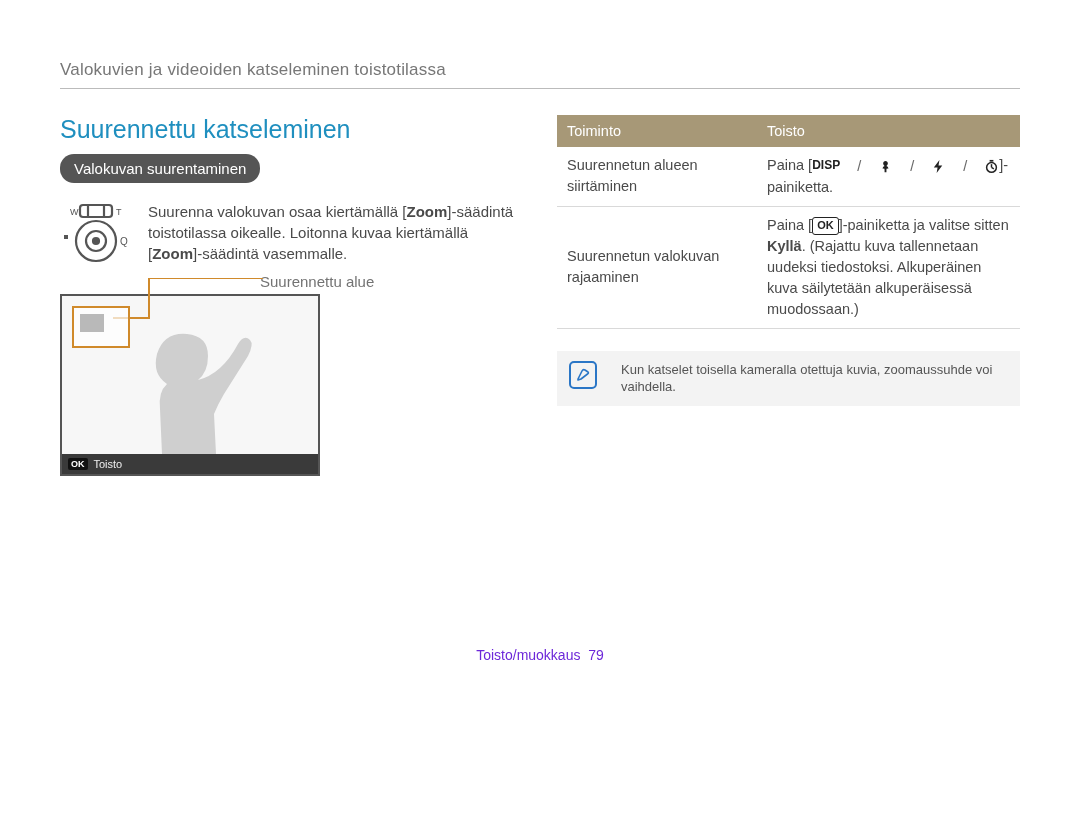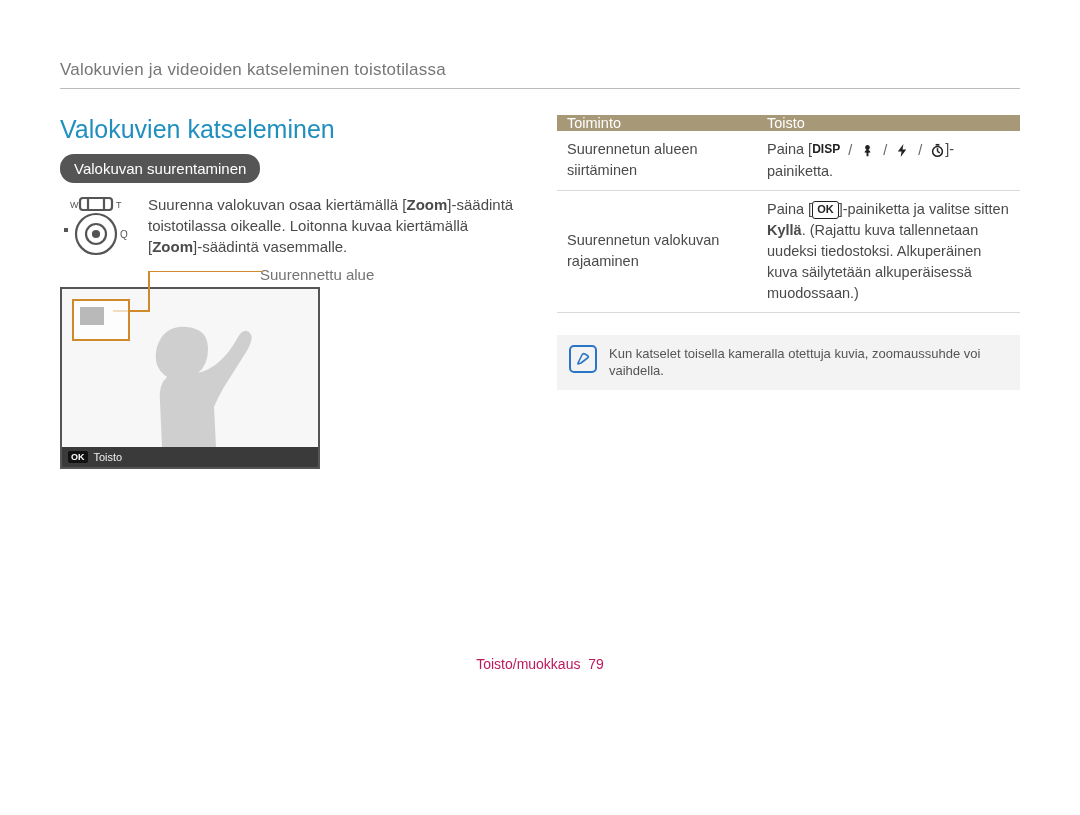--- a/index.html
+++ b/index.html
@@ -47,21 +47,21 @@
     margin: 0 0 18px 0;
     line-height: 1.35;
   }
   .pill {
     display: inline-block;
     background: #555;
     color: #fff;
     border-radius: 14px;
     padding: 6px 14px;
     font-size: 15px;
-    margin-bottom: 11px;
+    margin-bottom: 18px;
   }
   .zoom-row {
     display: flex;
     gap: 16px;
     align-items: flex-start;
     margin-bottom: 8px;
   }
   .zoom-dial {
     flex: 0 0 auto;
   }
@@ -141,93 +141,93 @@
   table.ops {
     border-collapse: collapse;
     width: 100%;
     font-size: 14.5px;
   }
   table.ops th {
     background: #a79877;
     color: #fff;
     text-align: left;
     font-weight: 400;
-    padding: 0 10px;
+    padding: 8px 10px;
   }
   table.ops td {
     padding: 8px 10px;
     border-bottom: 1px solid #d9d9d9;
     vertical-align: middle;
     line-height: 1.45;
   }
   table.ops tr:last-child td { border-bottom: 1px solid #d9d9d9; }
   table.ops td.fn { width: 180px; }
 
   .btn-inline {
     display: inline-flex;
     align-items: center;
     vertical-align: middle;
-    gap: 8px;
+    gap: 17px;
   }
   .chip {
     font-family: Arial, sans-serif;
     font-weight: bold;
     font-size: 12px;
     color: #222;
   }
   .sep { color:#666; }
   .icon {
     width: 15px; height: 15px;
     display: inline-block;
     vertical-align: middle;
   }
 
   .note {
     margin-top: 22px;
     background: #f3f3f3;
     padding: 10px 12px 10px 12px;
     display: flex;
-    gap: 12px;
+    gap: 24px;
     align-items: flex-start;
     font-size: 13px;
     line-height: 1.35;
     color: #555;
   }
   .note .note-icon {
     flex: 0 0 auto;
     width: 24px; height: 24px;
     border: 2px solid #2a76c6;
     border-radius: 5px;
     display: flex;
     align-items: center;
     justify-content: center;
   }
   .note .note-icon svg { display:block; }
 
   .footer {
     position: absolute;
-    bottom: 28px;
+    bottom: 37px;
     left: 0; right: 0;
     text-align: center;
     font-size: 14px;
-    color: #be185d;
+    color: #6d28d9;
   }
 </style>
 </head>
 <body>
 
 <div class="page">
 
   <div class="breadcrumb">Valokuvien ja videoiden katseleminen toistotilassa</div>
   <hr class="hr">
 
   <div class="columns">
 
     <div class="col">
-      <h1 class="section-title">Valokuvien katseleminen</h1>
+      <h1 class="section-title">Suurennettu katseleminen</h1>
 
       <div class="pill">Valokuvan suurentaminen</div>
 
       <div class="zoom-row">
         <div class="zoom-dial">
           <svg width="72" height="64" viewBox="0 0 72 64">
             <g fill="none" stroke="#555" stroke-width="2.2">
               <circle cx="36" cy="40" r="20"></circle>
               <circle cx="36" cy="40" r="10"></circle>
               <circle cx="36" cy="40" r="3" fill="#555"></circle>

